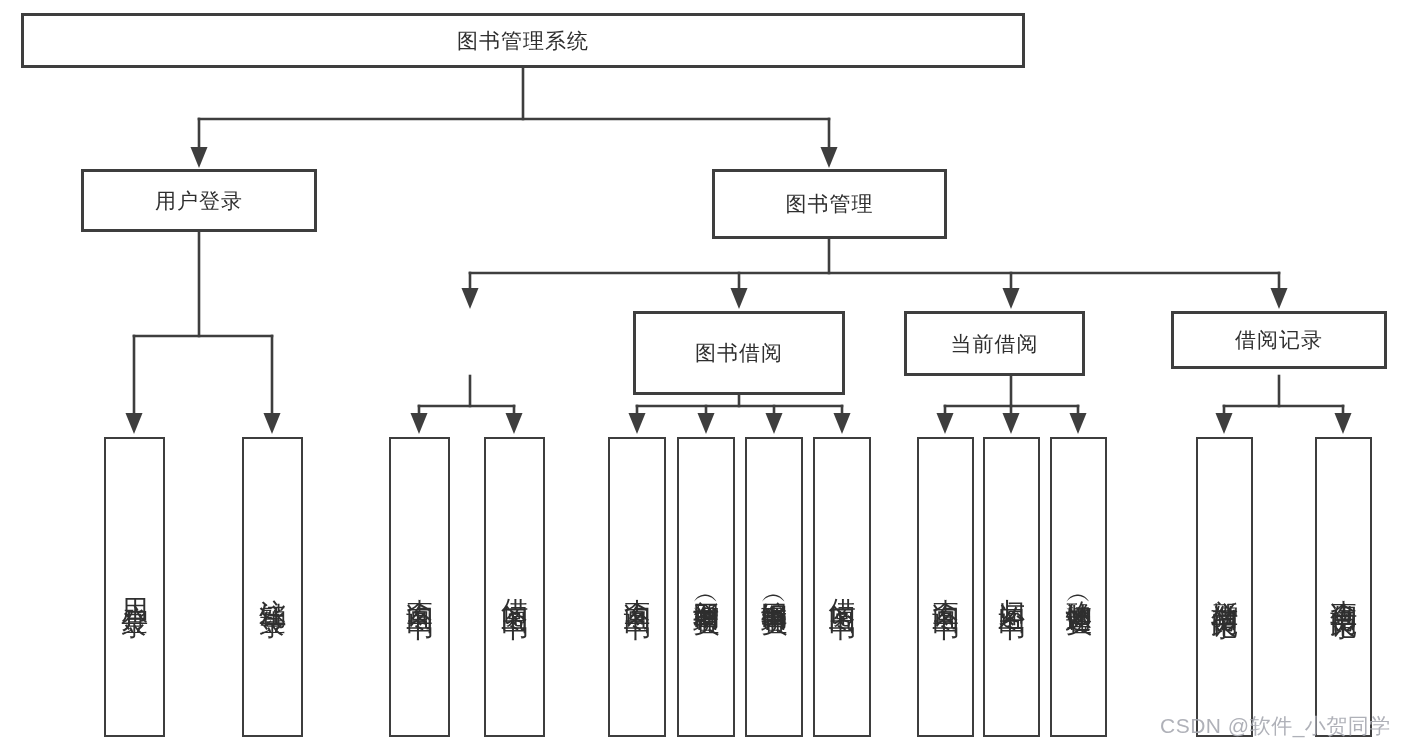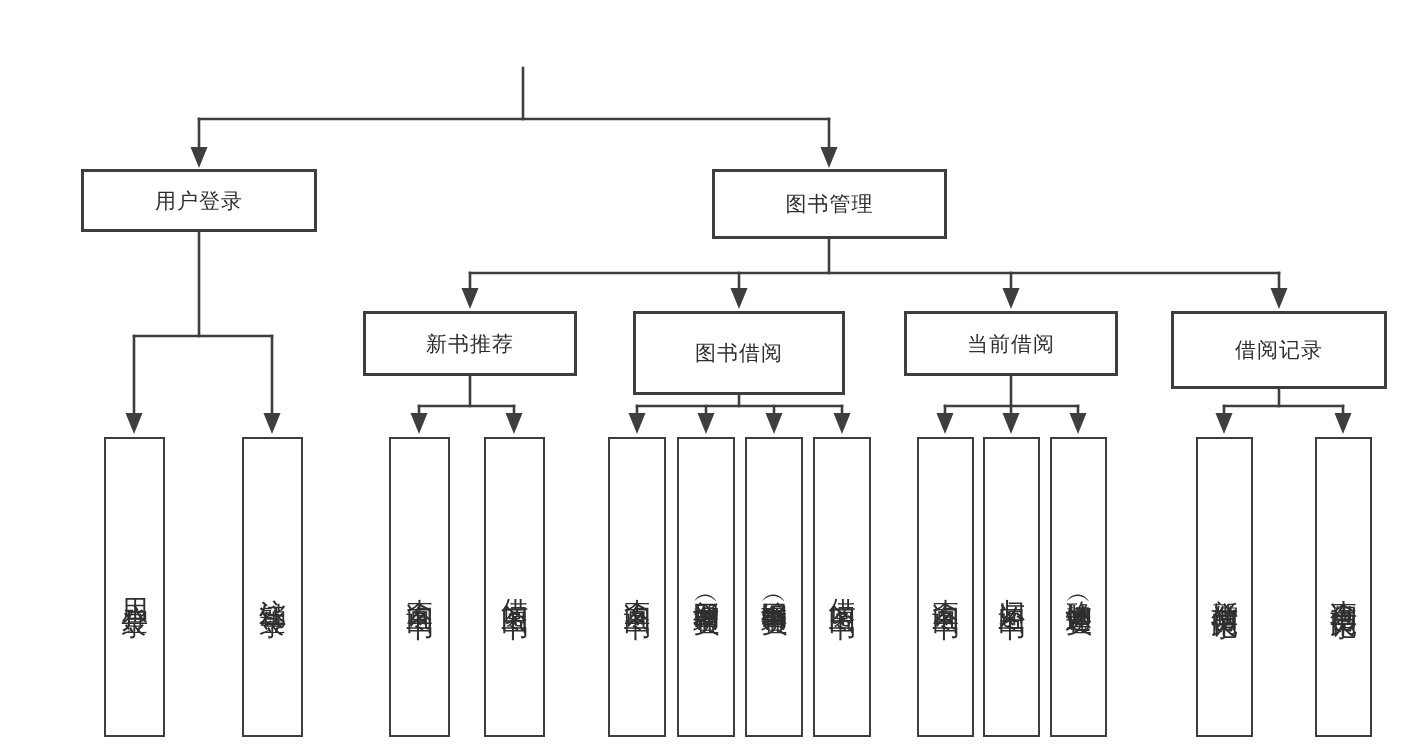--- a/index.html
+++ b/index.html
@@ -104,38 +104,38 @@
     <g>
       <line x1="1279" y1="376" x2="1279" y2="406"></line>
       <line x1="1224" y1="406" x2="1343" y2="406"></line>
       <line x1="1224" y1="406" x2="1224" y2="416"></line>
       <polygon points="1224,434 1215.5,413 1232.5,413"></polygon>
       <line x1="1343" y1="406" x2="1343" y2="416"></line>
       <polygon points="1343,434 1334.5,413 1351.5,413"></polygon>
     </g>
   </svg>
 
+  <div class="hnode" style="left:21px;top:13px;width:1004px;height:55px">
+    <span class="hlabel">图书管理系统</span>
+  </div>
 
   <div class="hnode" style="left:81px;top:169px;width:236px;height:63px">
     <span class="hlabel">用户登录</span>
   </div>
   <div class="hnode" style="left:712px;top:169px;width:235px;height:70px">
     <span class="hlabel">图书管理</span>
   </div>
 
-  <div class="hnode" style="left:363px;top:311px;width:214px;height:65px">
-    <span class="hlabel">新书推荐</span>
-  </div>
   <div class="hnode" style="left:633px;top:311px;width:212px;height:84px">
     <span class="hlabel">图书借阅</span>
   </div>
-  <div class="hnode" style="left:904px;top:311px;width:214px;height:65px">
+  <div class="hnode" style="left:904px;top:311px;width:181px;height:65px">
     <span class="hlabel">当前借阅</span>
   </div>
-  <div class="hnode" style="left:1171px;top:311px;width:216px;height:78px">
+  <div class="hnode" style="left:1171px;top:311px;width:216px;height:58px">
     <span class="hlabel">借阅记录</span>
   </div>
 
   <div class="vnode" style="left:104px;width:61px">
     <span class="vlabel vt4">用户登录</span>
   </div>
   <div class="vnode" style="left:242px;width:61px">
     <span class="vlabel vt4">注销登录</span>
   </div>
 
@@ -169,13 +169,14 @@
     <span class="vlabel vt9">确认归还（管理员）</span>
   </div>
 
   <div class="vnode" style="left:1196px;width:57px">
     <span class="vlabel vt6">新增借阅记录</span>
   </div>
   <div class="vnode" style="left:1315px;width:57px">
     <span class="vlabel vt6">查询借阅记录</span>
   </div>
 
+  <div class="watermark">CSDN @软件_小贺同学</div>
 </div>
 
 </body></html>

